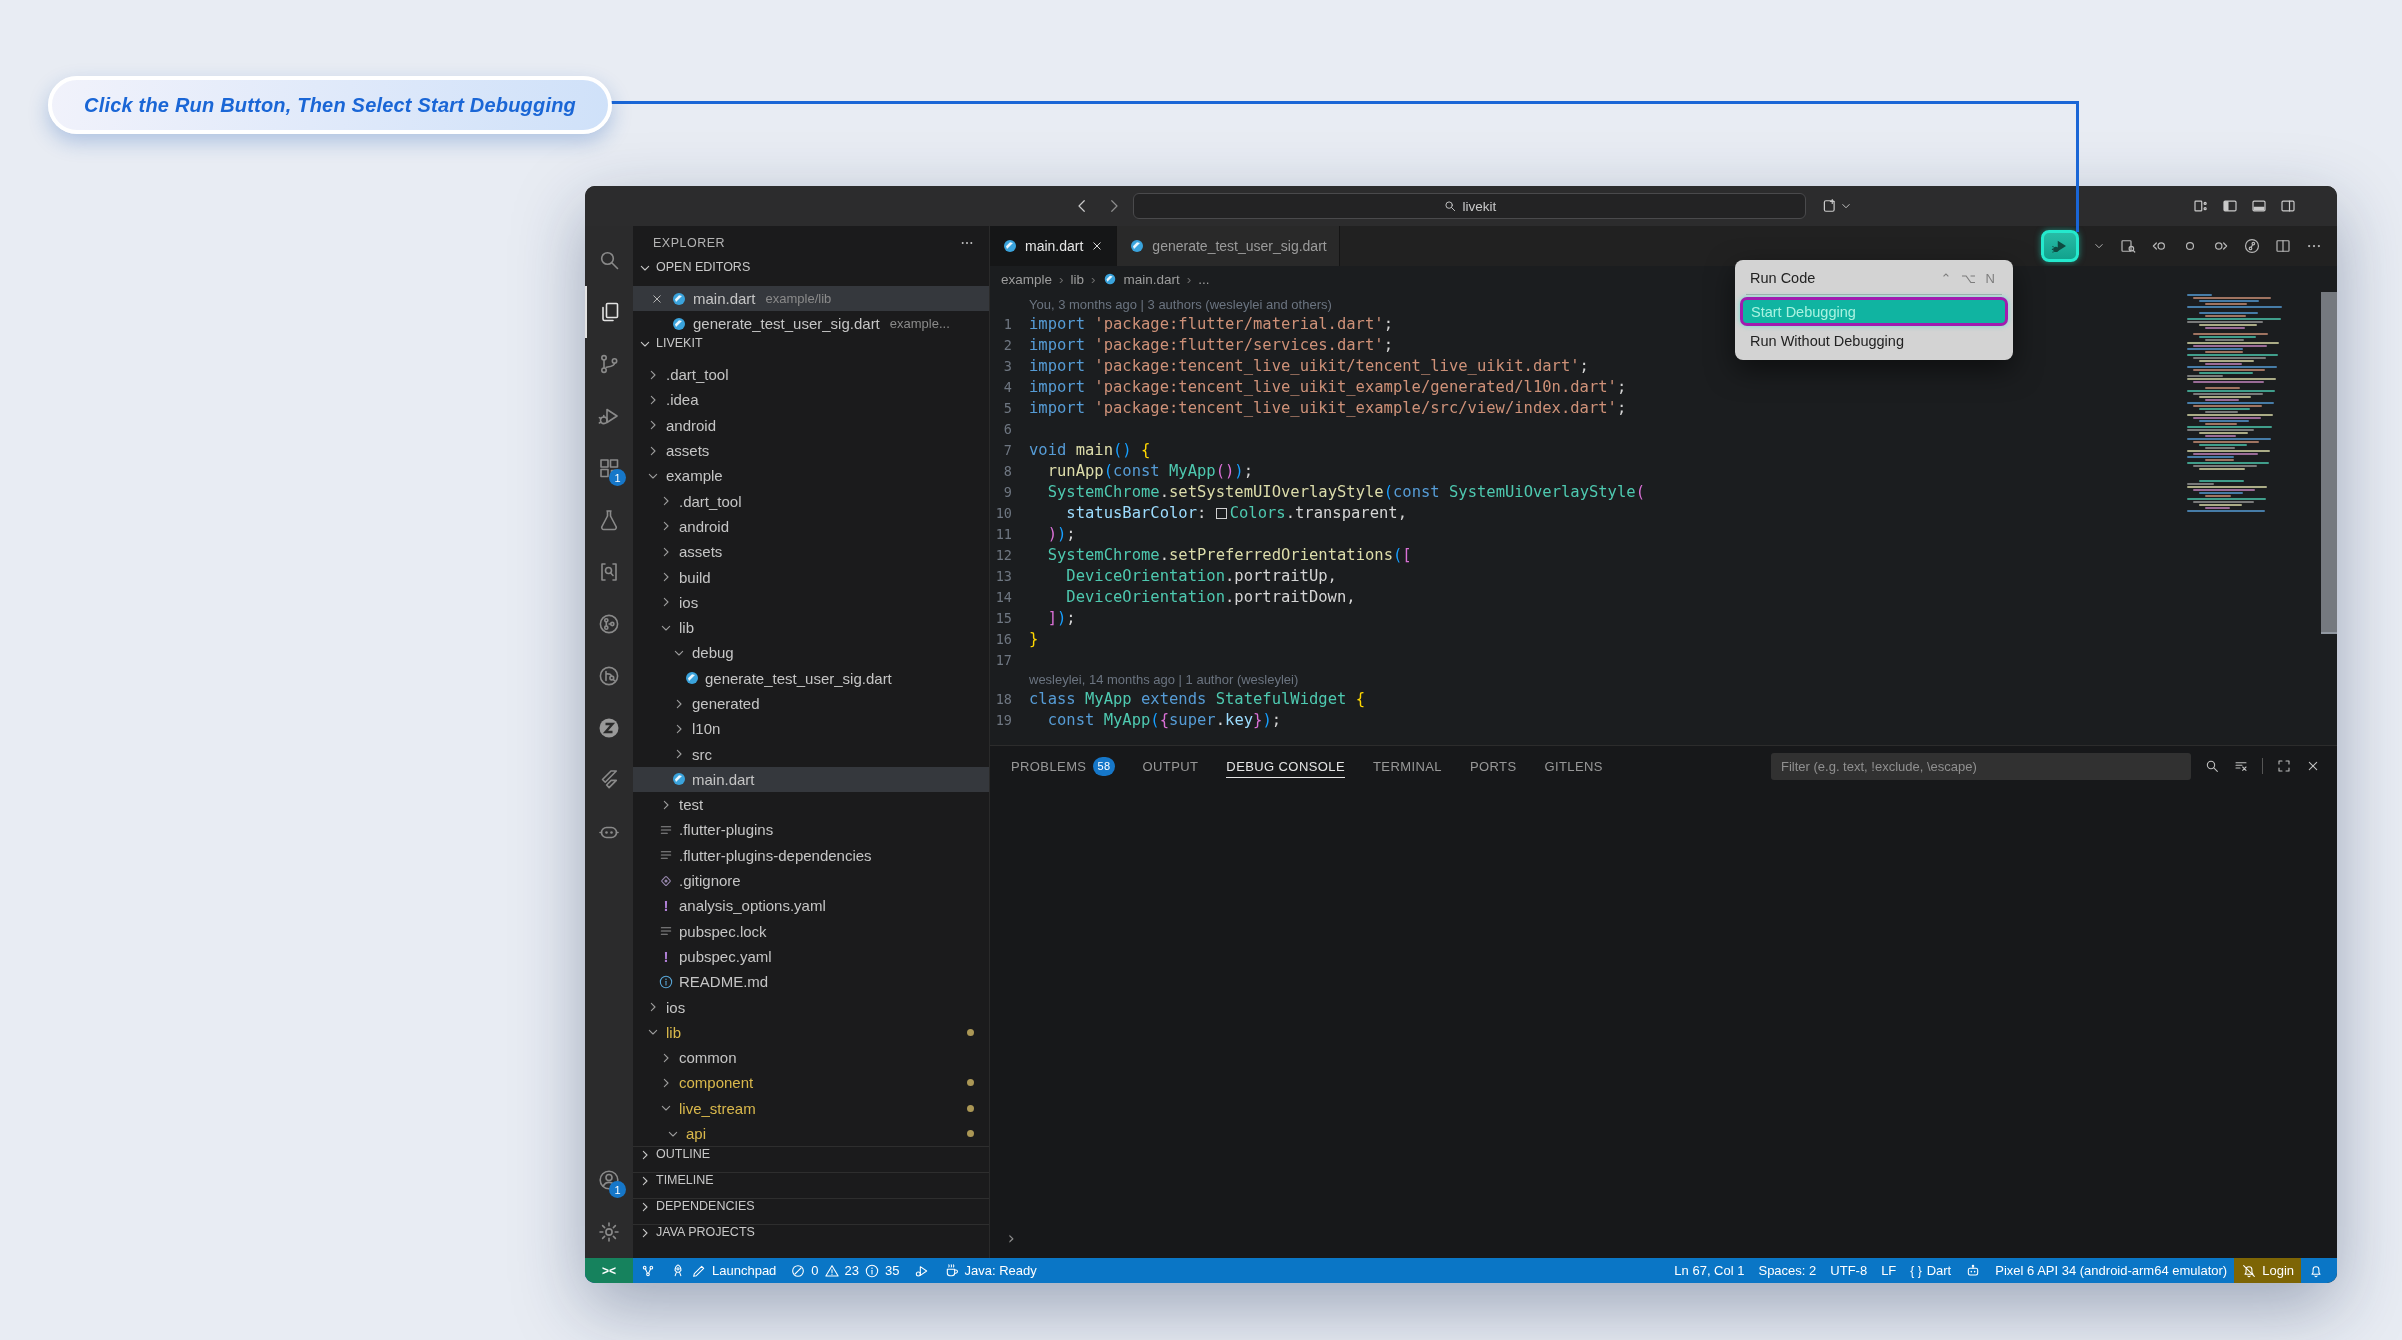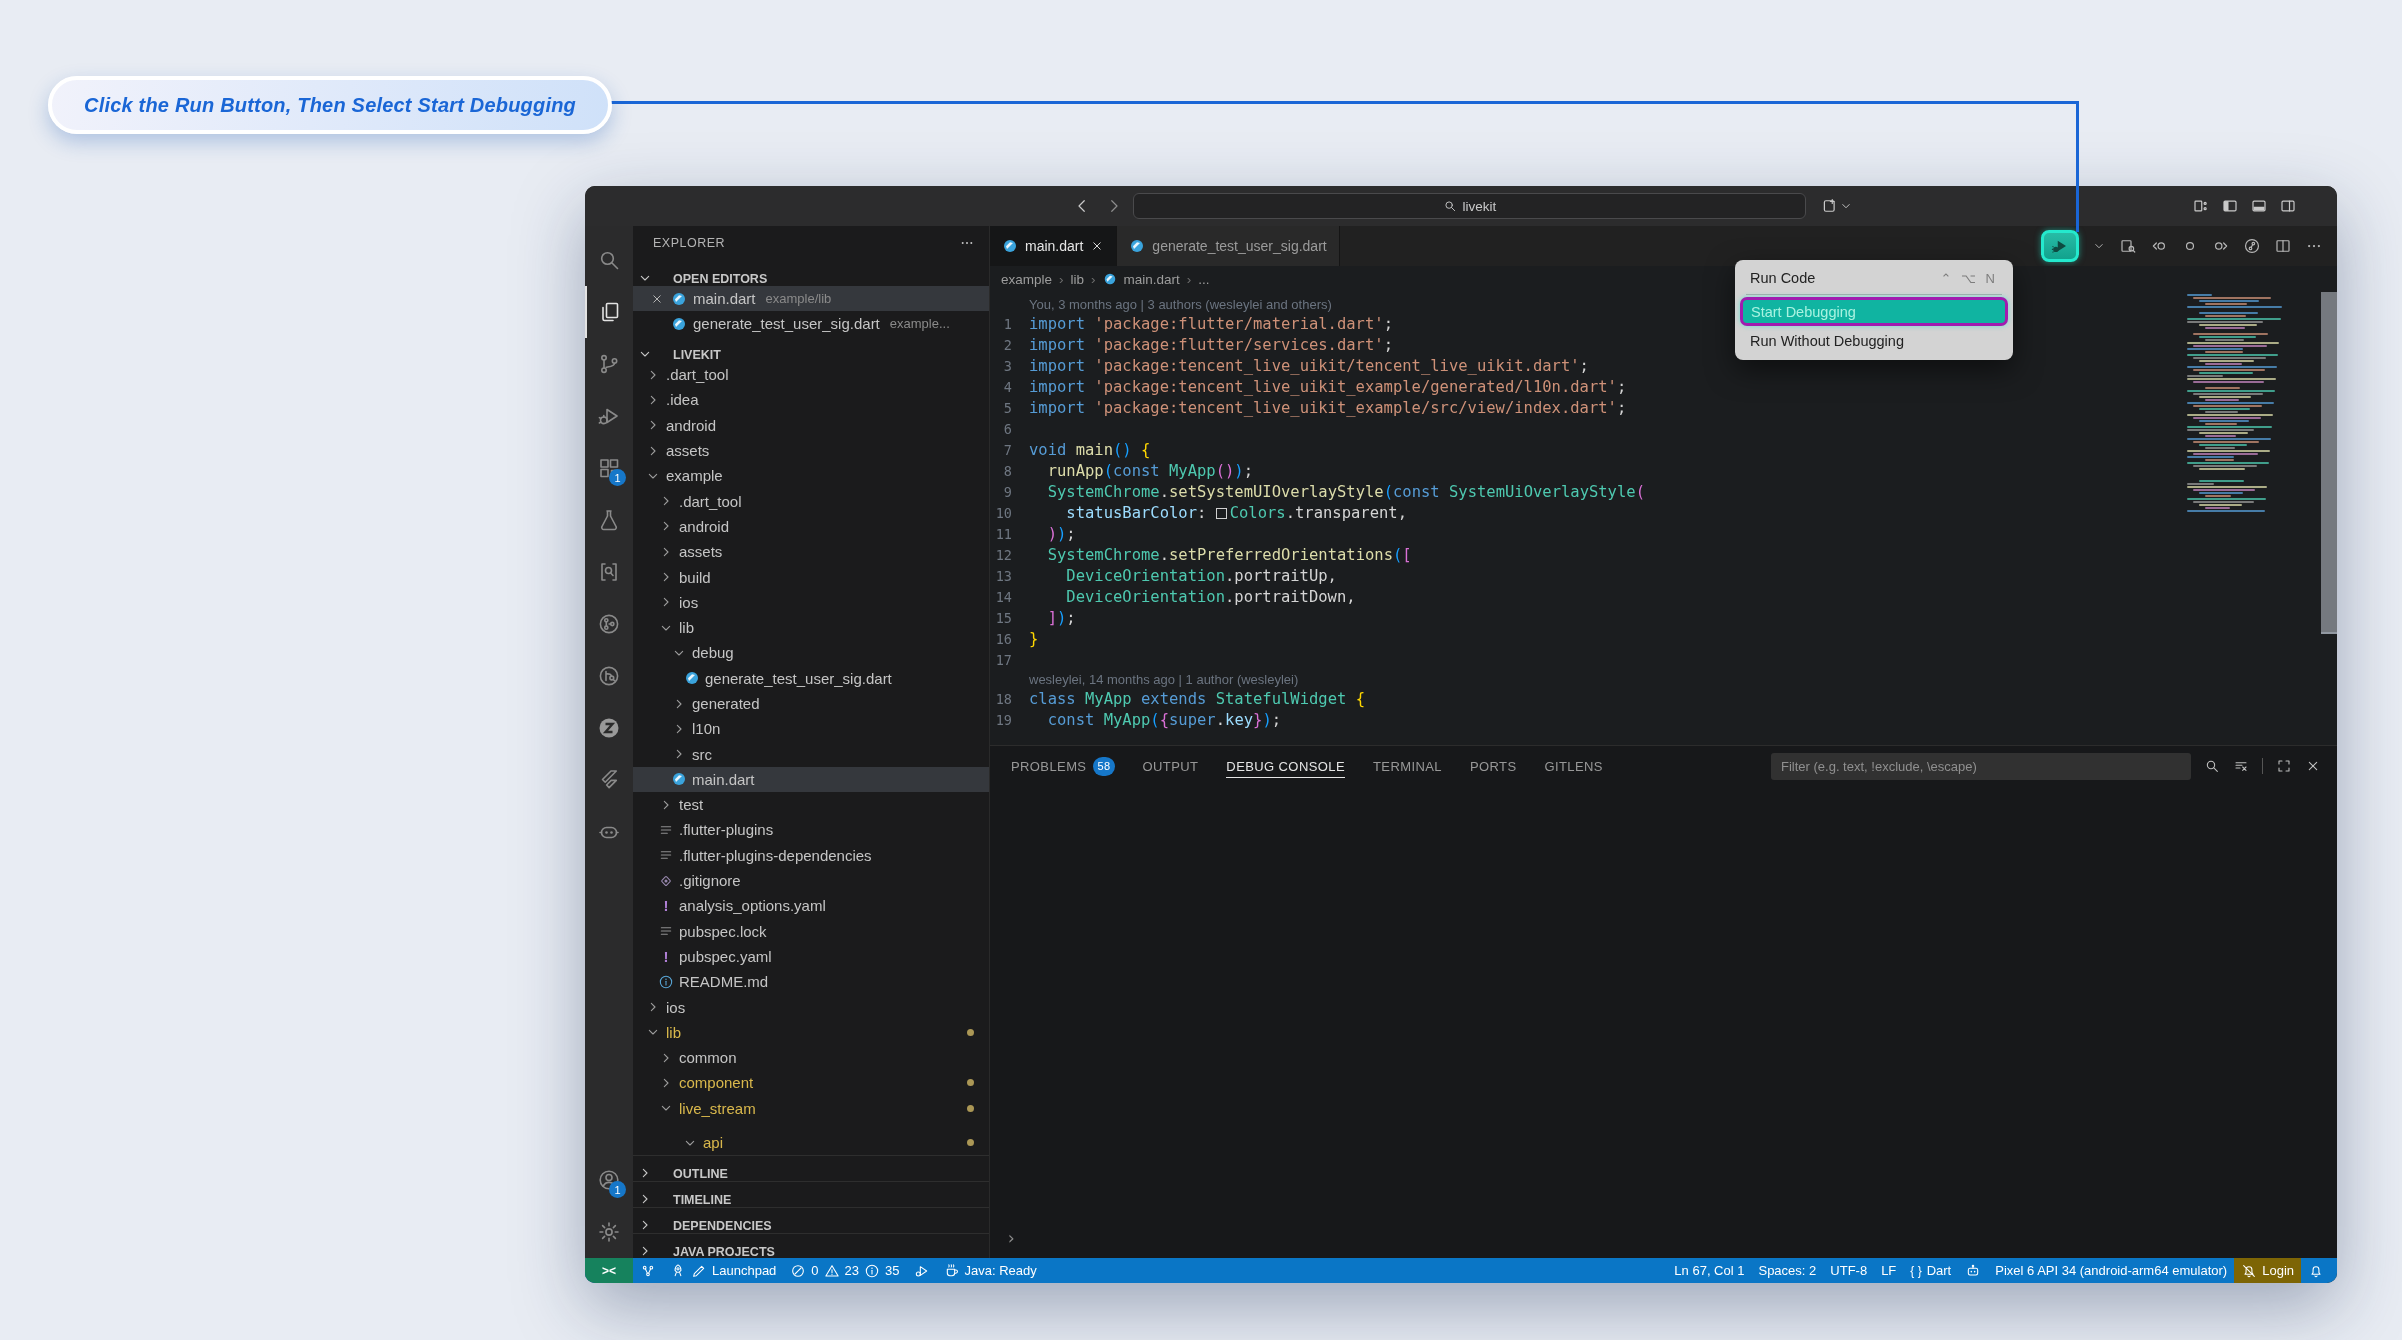--- a/index.html
+++ b/index.html
@@ -40,22 +40,22 @@
   .ab-item .badge { position:absolute; right:7px; bottom:8px; min-width:17px; height:17px; border-radius:9px;
     background:#1677c9; color:#fff; font-size:11px; display:flex; align-items:center; justify-content:center; }
   #ab-bottom { margin-top:auto; }
 
   
   #sidebar { width:357px; background:#1b1b1c; flex:none; display:flex; flex-direction:column;
     color:#c5c5c5; font-size:15px; overflow:hidden; border-right:1px solid #2a2a2a; }
   #sb-title { height:34px; display:flex; align-items:center; padding:0 14px 0 20px; font-size:12.5px;
     letter-spacing:.5px; color:#b4b4b4; flex:none; }
   #sb-title .ic { margin-left:auto; color:#c5c5c5; }
-  .sec-head { height:26px; display:flex; align-items:flex-end; gap:20px; padding-left:4px;
-    font-size:12.5px; font-weight:bold; color:#c8c8c8; flex:none; }
+  .sec-head { height:26px; display:flex; align-items:flex-start; gap:3px; padding-left:4px;
+    font-size:12.5px; font-weight:normal; color:#c8c8c8; flex:none; }
   .sec-head.bordered { border-top:1px solid #2e2e2e; }
   .oe-row { height:25px; display:flex; align-items:center; gap:6px; padding-left:16px; }
   .oe-row.sel { background:#35383d; }
   .oe-row .close { width:16px; color:#c0c0c0; visibility:hidden; }
   .oe-row.sel .close { visibility:visible; }
   .oe-row .det { color:#8a8a8a; font-size:13px; margin-left:4px; white-space:nowrap; overflow:hidden; }
   #tree { flex:none; }
   .tree-row { height:25.3px; display:flex; align-items:center; gap:5px; white-space:nowrap; }
   .tree-row.sel { background:#35383d; }
   .tree-row .lbl { color:#c5c5c5; }
@@ -637,21 +637,21 @@
           </div>
           <div class="tree-row mod" style="padding-left: 25px;">
             <span class="ic i16 tw">
               <svg viewBox="0 0 24 24" fill="none" stroke="currentColor" stroke-width="1.6" stroke-linecap="round" stroke-linejoin="round">
                 <path d="M6.5 9.5l5.5 5.5 5.5-5.5"></path>
               </svg>
             </span>
             <span class="lbl">live_stream</span>
             <span class="dot"></span>
           </div>
-          <div class="tree-row mod" style="padding-left: 49px; margin-top: 9px;">
+          <div class="tree-row mod" style="padding-left: 32px;">
             <span class="ic i16 tw">
               <svg viewBox="0 0 24 24" fill="none" stroke="currentColor" stroke-width="1.6" stroke-linecap="round" stroke-linejoin="round">
                 <path d="M6.5 9.5l5.5 5.5 5.5-5.5"></path>
               </svg>
             </span>
             <span class="lbl">api</span>
             <span class="dot"></span>
           </div>
         </div>
       <div id="sb-bottom">

